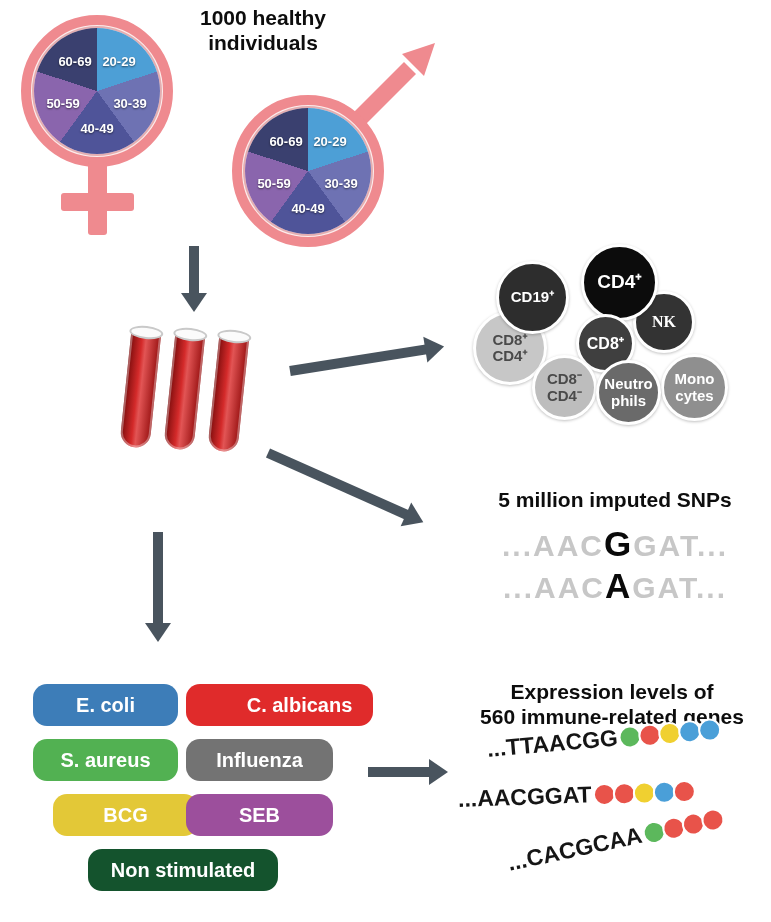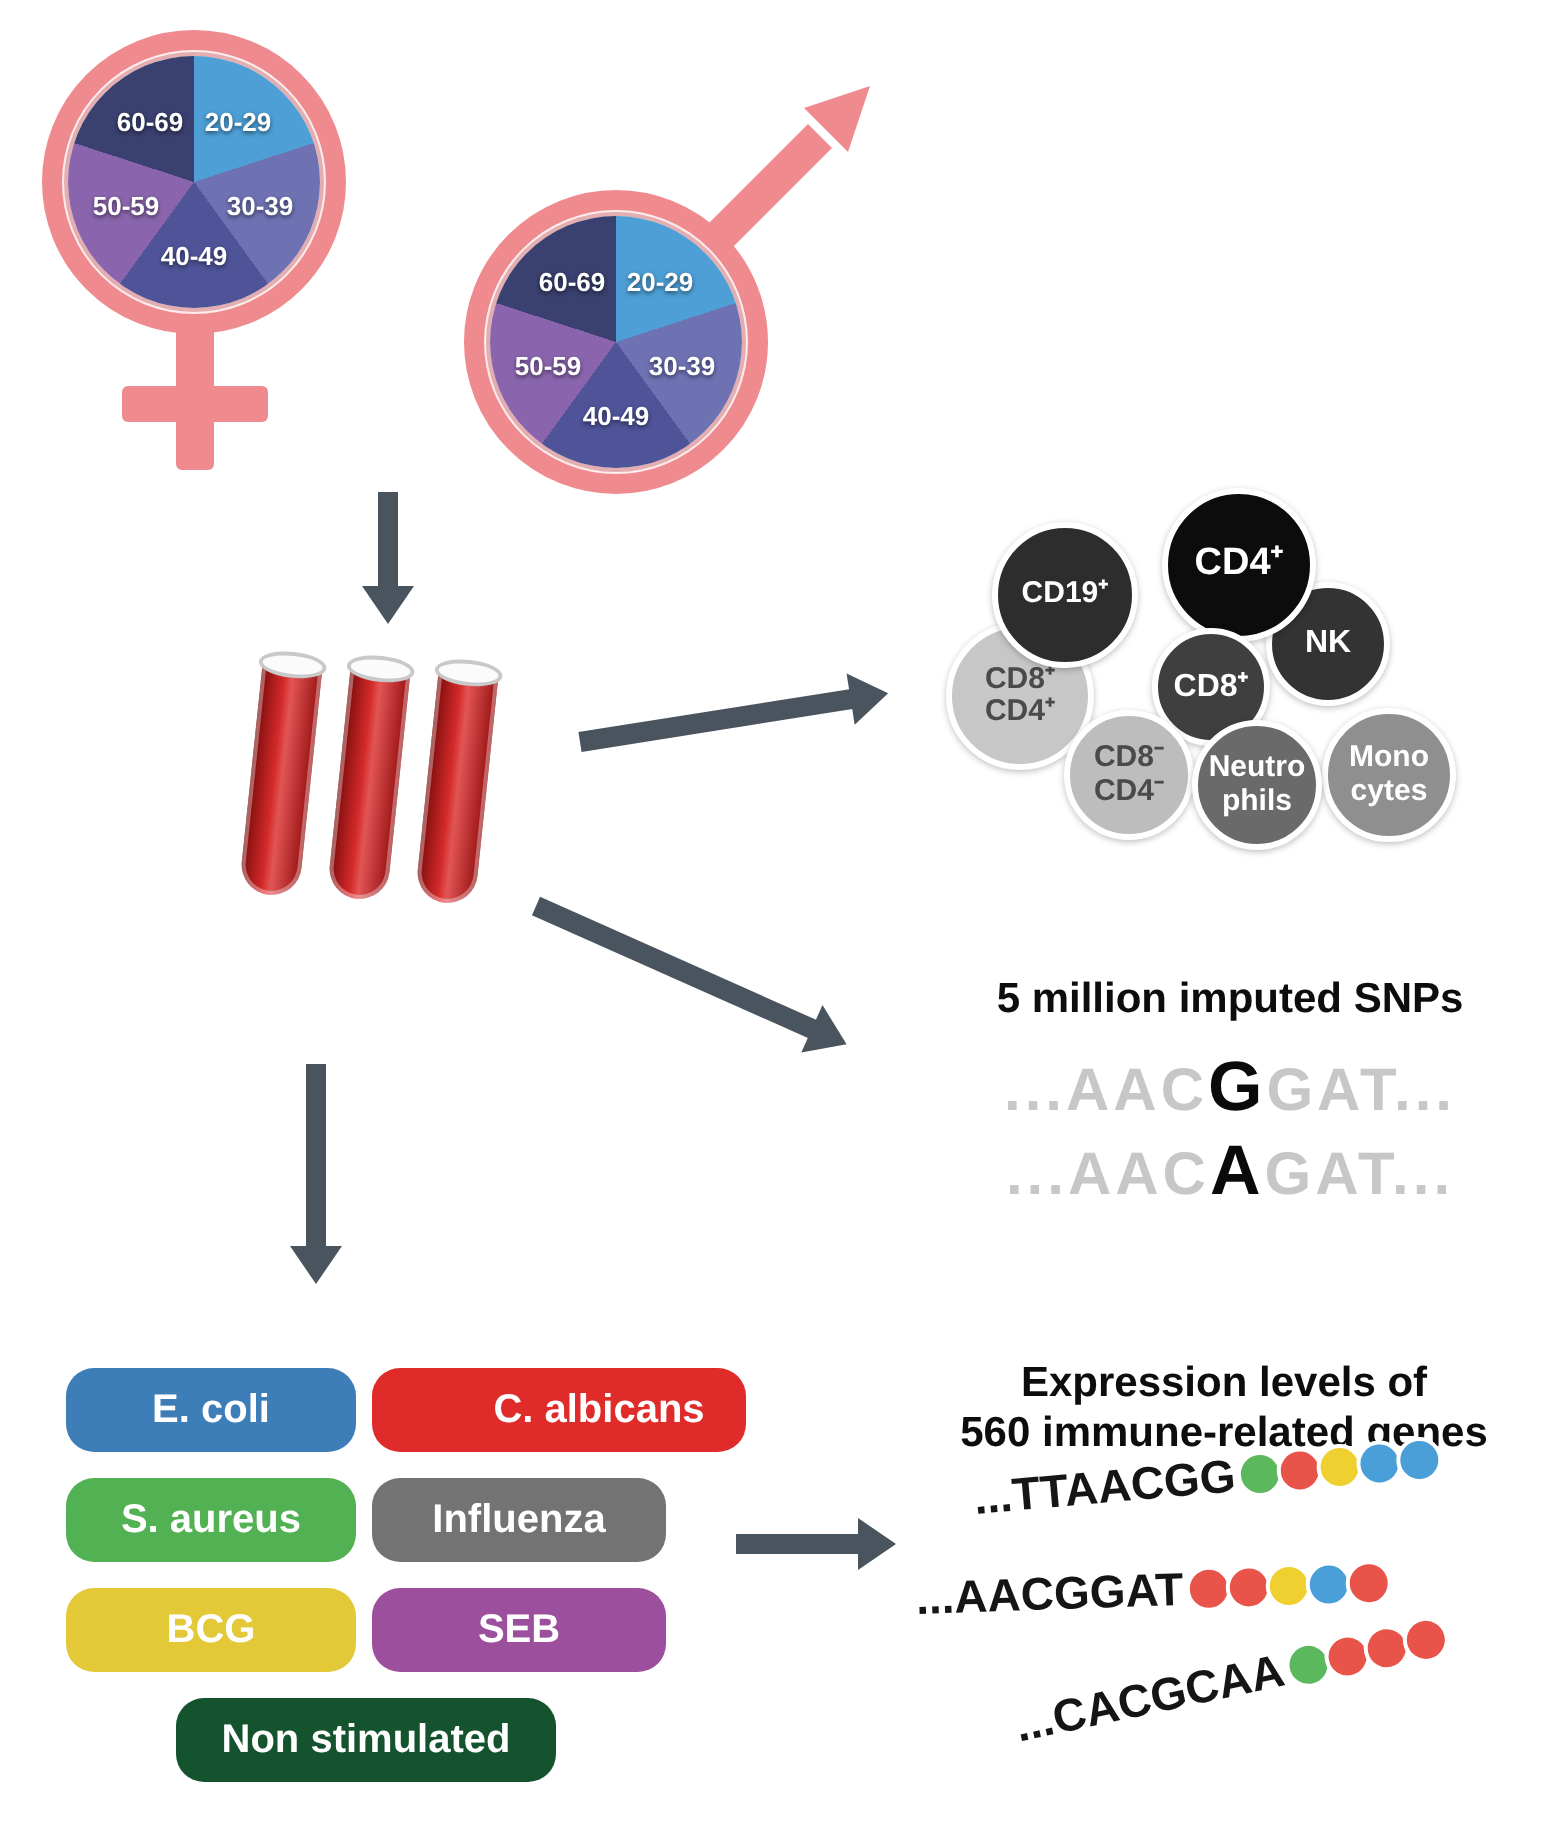--- a/index.html
+++ b/index.html
@@ -91,20 +91,24 @@
   .expr-1 { left:458px; top:786px; transform:rotate(-2deg); }
   .expr-2 { left:508px; top:850px; transform:rotate(-12deg); }
   .dots { display:inline-flex; align-items:center; margin-left:4px; }
   .dot { width:23px; height:23px; border-radius:50%; border:2px solid #fff; box-sizing:border-box; margin-left:-3px; }
 </style>
 </head>
 <body>
 
 <div class="canvas">
 
+  <div class="fig-title" style="left:168px; top:6px; width:190px;">
+    <div>1000 healthy</div>
+    <div>individuals</div>
+  </div>
 
   <div class="gender female">
     <div class="ring f-ring" style="border-color: rgb(239, 138, 143);">
       <div class="pie" style="background: conic-gradient(rgb(77, 159, 214) 0deg, rgb(77, 159, 214) 72deg, rgb(110, 114, 179) 72deg, rgb(110, 114, 179) 144deg, rgb(79, 84, 153) 144deg, rgb(79, 84, 153) 216deg, rgb(138, 101, 173) 216deg, rgb(138, 101, 173) 288deg, rgb(58, 64, 111) 288deg, rgb(58, 64, 111) 360deg);">
         <span class="pl pl-0">20-29</span>
         <span class="pl pl-1">30-39</span>
         <span class="pl pl-2">40-49</span>
         <span class="pl pl-3">50-59</span>
         <span class="pl pl-4">60-69</span>
       </div>
@@ -149,21 +153,21 @@
       <div class="tube-body"></div>
     </div>
   </div>
 
 
 
   <div>
     <div class="cell cc-cd8cd4" style="background: rgb(199, 199, 199); color: rgb(74, 74, 74);">CD8⁺
 CD4⁺</div>
     <div class="cell cc-cd19" style="background: rgb(45, 45, 45); color: rgb(255, 255, 255);">CD19⁺</div>
-    <div class="cell cc-nk" style="background: rgb(51, 51, 51); color: rgb(255, 255, 255);">NK</div>
+    <div class="cell cc-nk" style="background: rgb(51, 51, 51); color: rgb(255, 255, 255); font-family: Liberation Serif, serif;">NK</div>
     <div class="cell cc-cd4" style="background: rgb(12, 12, 12); color: rgb(255, 255, 255);">CD4⁺</div>
     <div class="cell cc-cd8" style="background: rgb(63, 63, 63); color: rgb(255, 255, 255);">CD8⁺</div>
     <div class="cell cc-mono" style="background: rgb(143, 143, 143); color: rgb(255, 255, 255);">Mono
 cytes</div>
     <div class="cell cc-cd8m" style="background: rgb(189, 189, 189); color: rgb(74, 74, 74);">CD8⁻
 CD4⁻</div>
     <div class="cell cc-neut" style="background: rgb(106, 106, 106); color: rgb(255, 255, 255);">Neutro
 phils</div>
   </div>
 
@@ -173,21 +177,21 @@
   </div>
   <div class="snp-line snp-1">
     <span class="seq-dim">...AAC</span><span class="seq-hi">A</span><span class="seq-dim">GAT...</span>
   </div>
 
   <div>
     <div class="pill pill-0" style="background: rgb(61, 125, 184);">E. coli</div>
     <div class="pill pill-1" style="background: rgb(224, 43, 43);">C. albicans</div>
     <div class="pill pill-2" style="background: rgb(82, 177, 82);">S. aureus</div>
     <div class="pill pill-3" style="background: #737373;">Influenza</div>
-    <div class="pill pill-4" style="background: rgb(227, 200, 55);">BCG</div>
+    <div class="pill pill-4" style="background: rgb(227, 200, 55); margin-left: 20px;">BCG</div>
     <div class="pill pill-5" style="background: rgb(156, 79, 156);">SEB</div>
     <div class="pill pill-6" style="background: #14532d;">Non stimulated</div>
   </div>
 
   <div class="fig-title" style="left:452px; top:680px; width:320px;">
     <div>Expression levels of</div>
     <div>560 immune-related genes</div>
   </div>
 
   <div class="expr-row expr-0">

